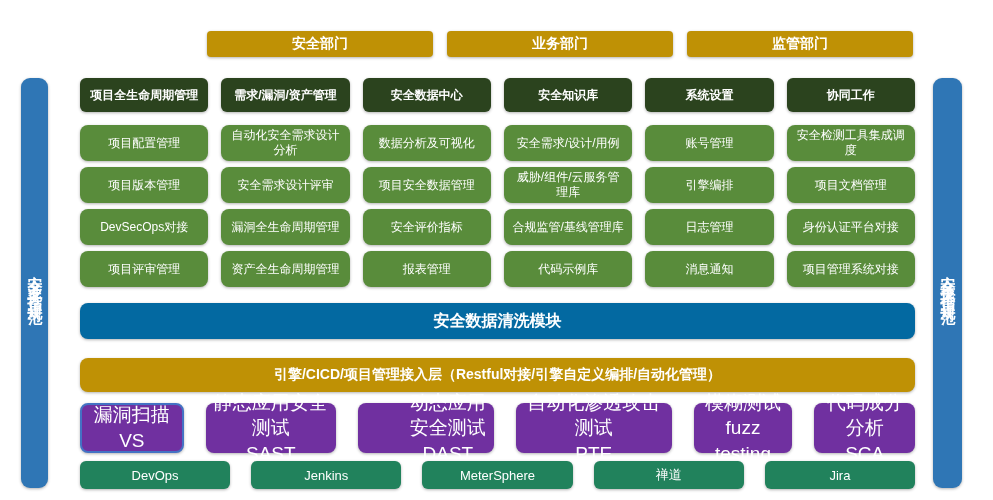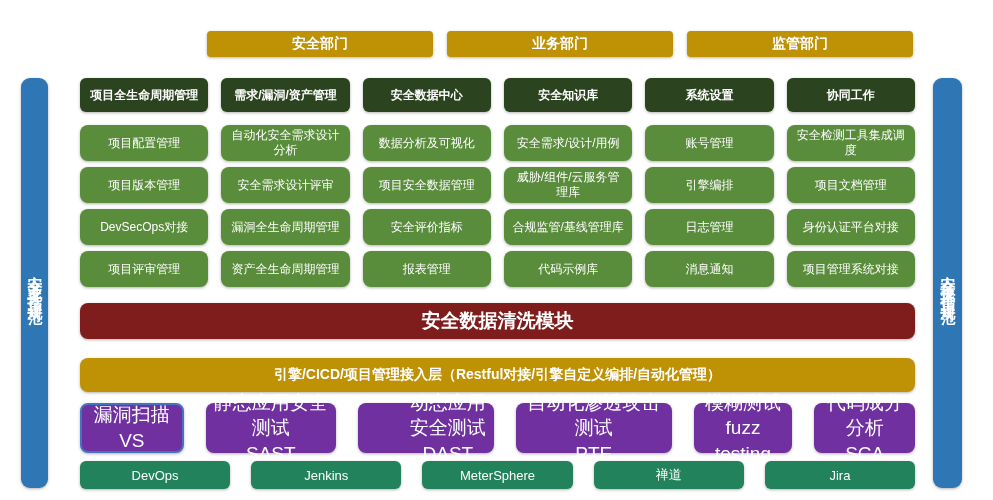--- a/index.html
+++ b/index.html
@@ -31,21 +31,21 @@
   .content { position:absolute; left:80px; top:78px; width:835px; }
   .hdr-grid, .cell-grid { display:grid; grid-template-columns:repeat(6,1fr); }
   .hdr-grid { gap:13px; margin-bottom:13px; }
   .hdr { height:34px; background:#2b431e; border-radius:6px;
          font-size:12px; font-weight:bold; padding:2px 4px; line-height:1.2; }
   .cell-grid { column-gap:13px; row-gap:6px; }
   .cell { min-height:36px; background:#598c3b; border-radius:8px;
           font-size:12px; padding:2px 7px; line-height:1.25; }
 
   .wide-bar { width:100%; border-radius:8px; font-weight:bold; }
-  .teal-bar { margin-top:16px; height:36px; background:#7f1d1d; font-size:19px; }
+  .teal-bar { margin-top:16px; height:36px; background:#0369a1; font-size:16px; }
   .gold-bar { margin-top:19px; height:34px; background:#bf9105; font-size:14px; }
 
   .engine-row { margin-top:11px; display:flex; gap:22px; }
   .engine { height:50px; background:#7030a0; border-radius:8px;
             flex-direction:column; font-size:19px; line-height:1.35; padding:3px 4px; }
   .engine.hl { border:2px solid #4472c4; }
   .e1{width:105px;} .e2{width:132px;} .e3{width:137px;padding-left:48px;}
   .e4{width:158px;} .e5{width:100px;} .e6{width:102px;}
 
   .tool-row { margin-top:8px; display:flex; gap:21px; }

